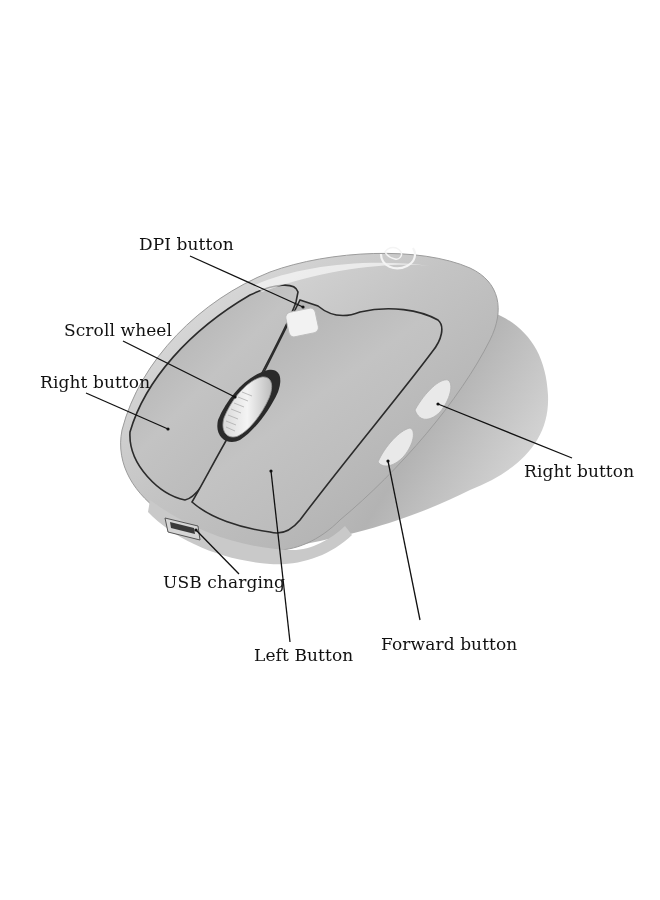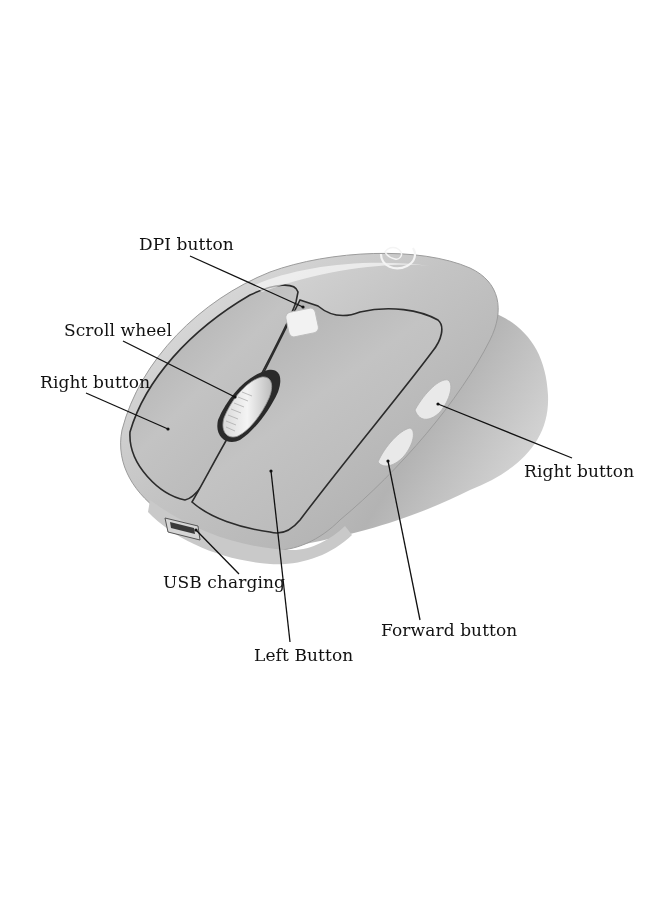--- a/index.html
+++ b/index.html
@@ -101,15 +101,15 @@
       <circle cx="388" cy="461" r="1.6" fill="#111111"></circle>
       <line x1="290" y1="642" x2="271" y2="471" stroke="#111111" stroke-width="1.3"></line>
       <circle cx="271" cy="471" r="1.6" fill="#111111"></circle>
     </svg>
 
   <div class="callout-label" style="left: 139px; top: 236px;">DPI button</div>
   <div class="callout-label" style="left: 64px; top: 322px;">Scroll wheel</div>
   <div class="callout-label" style="left: 40px; top: 374px;">Right button</div>
   <div class="callout-label" style="left: 524px; top: 463px;">Right button</div>
   <div class="callout-label" style="left: 163px; top: 574px; text-align: right;">USB charging</div>
-  <div class="callout-label" style="left: 381px; top: 622px;">Forward button</div>
+  <div class="callout-label" style="left: 381px; top: 636px;">Forward button</div>
   <div class="callout-label" style="left: 254px; top: 647px;">Left Button</div>
 </div>
 
 </body></html>

